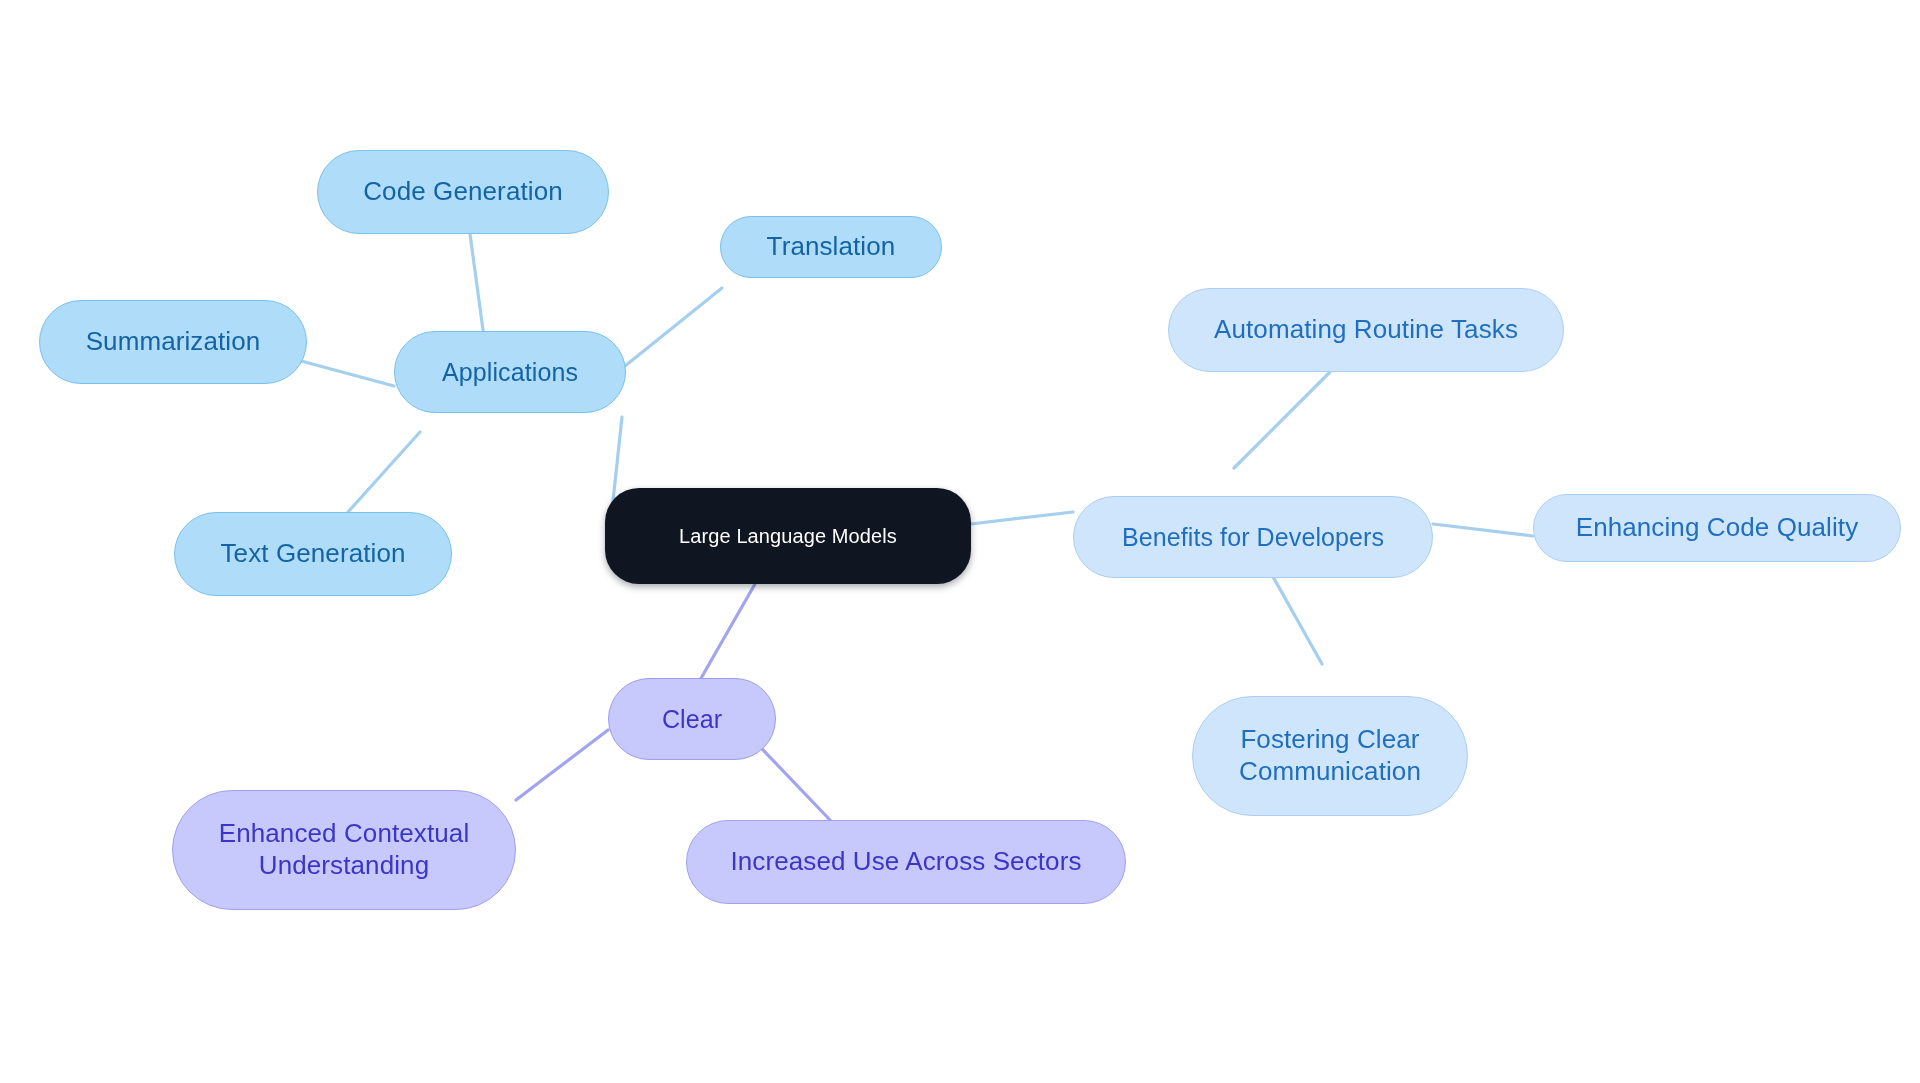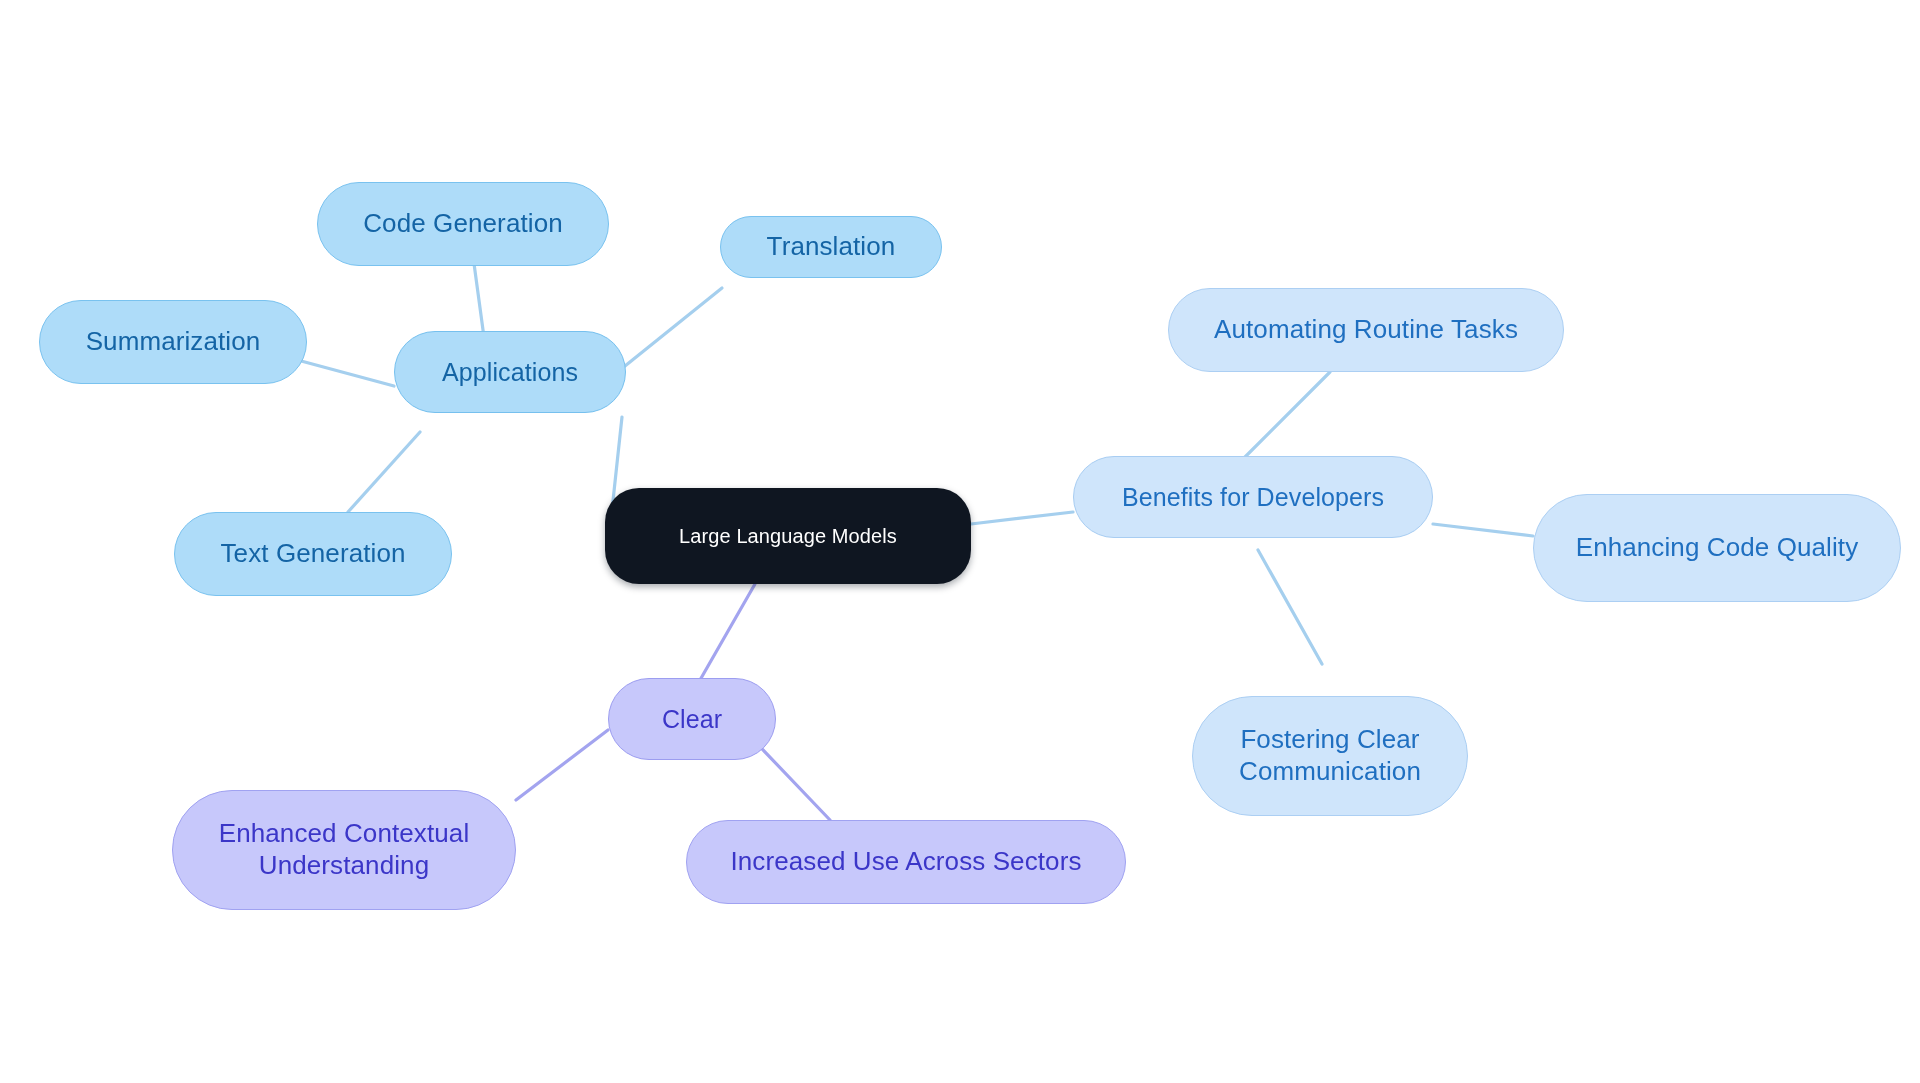--- a/index.html
+++ b/index.html
@@ -101,27 +101,27 @@
       <line x1="1234" y1="468" x2="1330" y2="372" stroke="#a5cfee" stroke-width="3.2" stroke-linecap="round"></line>
       <line x1="1433" y1="524" x2="1533" y2="536" stroke="#a5cfee" stroke-width="3.2" stroke-linecap="round"></line>
       <line x1="1258" y1="550" x2="1322" y2="664" stroke="#a5cfee" stroke-width="3.2" stroke-linecap="round"></line>
       <line x1="608" y1="730" x2="516" y2="800" stroke="#a3a4ef" stroke-width="3.2" stroke-linecap="round"></line>
       <line x1="744" y1="730" x2="830" y2="820" stroke="#a3a4ef" stroke-width="3.2" stroke-linecap="round"></line>
     </svg>
 
   <div id="nodes">
       <div class="node node-root" style="left: 605px; top: 488px; width: 366px; height: 96px;">Large Language Models</div>
       <div class="node node-branch-blue" style="left: 394px; top: 331px; width: 232px; height: 82px;">Applications</div>
-      <div class="node node-leaf-blue" style="left: 317px; top: 150px; width: 292px; height: 84px; margin-top: 32px;">Code Generation</div>
+      <div class="node node-leaf-blue" style="left: 317px; top: 150px; width: 292px; height: 84px;">Code Generation</div>
       <div class="node node-leaf-blue" style="left: 720px; top: 216px; width: 222px; height: 62px;">Translation</div>
       <div class="node node-leaf-blue" style="left: 39px; top: 300px; width: 268px; height: 84px;">Summarization</div>
       <div class="node node-leaf-blue" style="left: 174px; top: 512px; width: 278px; height: 84px; text-align: right;">Text Generation</div>
-      <div class="node node-branch-paleblue" style="left: 1073px; top: 456px; width: 360px; height: 82px;">Benefits for Developers</div>
+      <div class="node node-branch-paleblue" style="left: 1073px; top: 496px; width: 360px; height: 82px;">Benefits for Developers</div>
       <div class="node node-leaf-paleblue" style="left: 1168px; top: 288px; width: 396px; height: 84px;">Automating Routine Tasks</div>
-      <div class="node node-leaf-paleblue" style="left: 1533px; top: 494px; width: 368px; height: 108px;">Enhancing Code Quality</div>
+      <div class="node node-leaf-paleblue" style="left: 1533px; top: 494px; width: 368px; height: 68px;">Enhancing Code Quality</div>
       <div class="node node-leaf-paleblue" style="left: 1192px; top: 696px; width: 276px; height: 120px;">Fostering Clear
 Communication</div>
       <div class="node node-branch-purple" style="left: 608px; top: 678px; width: 168px; height: 82px;">Clear</div>
       <div class="node node-leaf-purple" style="left: 172px; top: 790px; width: 344px; height: 120px;">Enhanced Contextual
 Understanding</div>
       <div class="node node-leaf-purple" style="left: 686px; top: 820px; width: 440px; height: 84px;">Increased Use Across Sectors</div>
     </div>
 
 </div>
 

